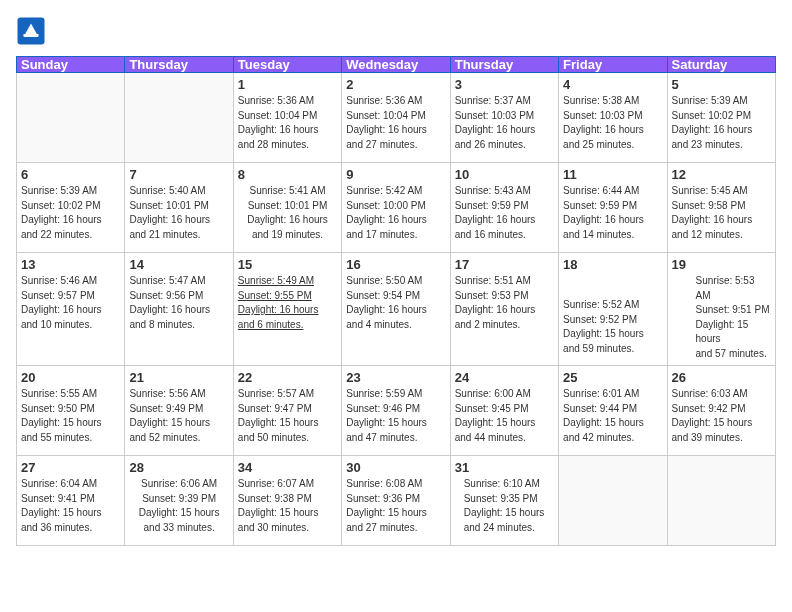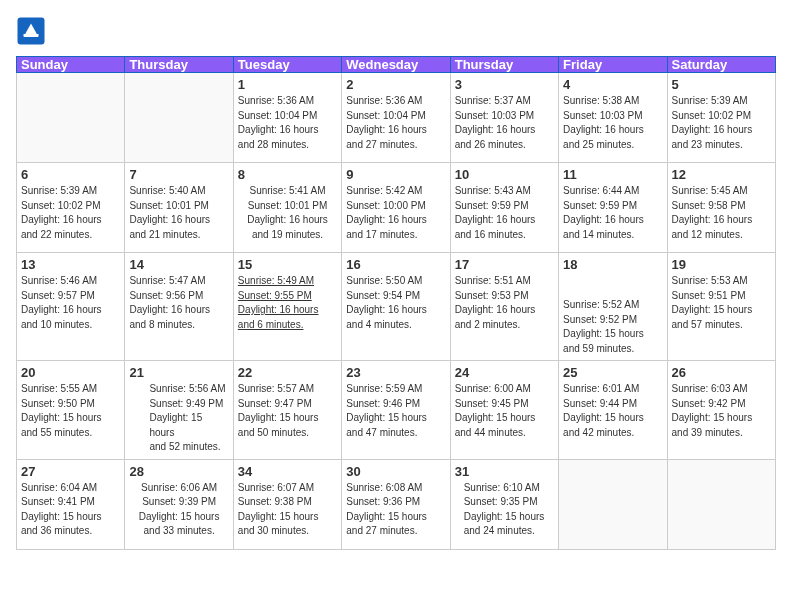--- a/index.html
+++ b/index.html
@@ -252,37 +252,37 @@
         </td>
         <td>
           <span class="day-number">18</span>
           <div class="day-info" style="white-space: pre-line; margin-top: 26px;">Sunrise: 5:52 AM
 Sunset: 9:52 PM
 Daylight: 15 hours
 and 59 minutes.</div>
         </td>
         <td>
           <span class="day-number">19</span>
-          <div class="day-info" style="white-space: pre-line;">Sunrise: 5:53 AM
+          <div class="day-info" style="white-space: pre-line; margin-left: 24px;">Sunrise: 5:53 AM
 Sunset: 9:51 PM
 Daylight: 15 hours
 and 57 minutes.</div>
         </td>
       </tr>
       <tr class="week-row">
         <td>
           <span class="day-number">20</span>
           <div class="day-info" style="white-space: pre-line;">Sunrise: 5:55 AM
 Sunset: 9:50 PM
 Daylight: 15 hours
 and 55 minutes.</div>
         </td>
         <td>
           <span class="day-number">21</span>
-          <div class="day-info" style="white-space: pre-line; margin-left: 20px;">Sunrise: 5:56 AM
+          <div class="day-info" style="white-space: pre-line;">Sunrise: 5:56 AM
 Sunset: 9:49 PM
 Daylight: 15 hours
 and 52 minutes.</div>
         </td>
         <td>
           <span class="day-number">22</span>
           <div class="day-info" style="white-space: pre-line;">Sunrise: 5:57 AM
 Sunset: 9:47 PM
 Daylight: 15 hours
 and 50 minutes.</div>

